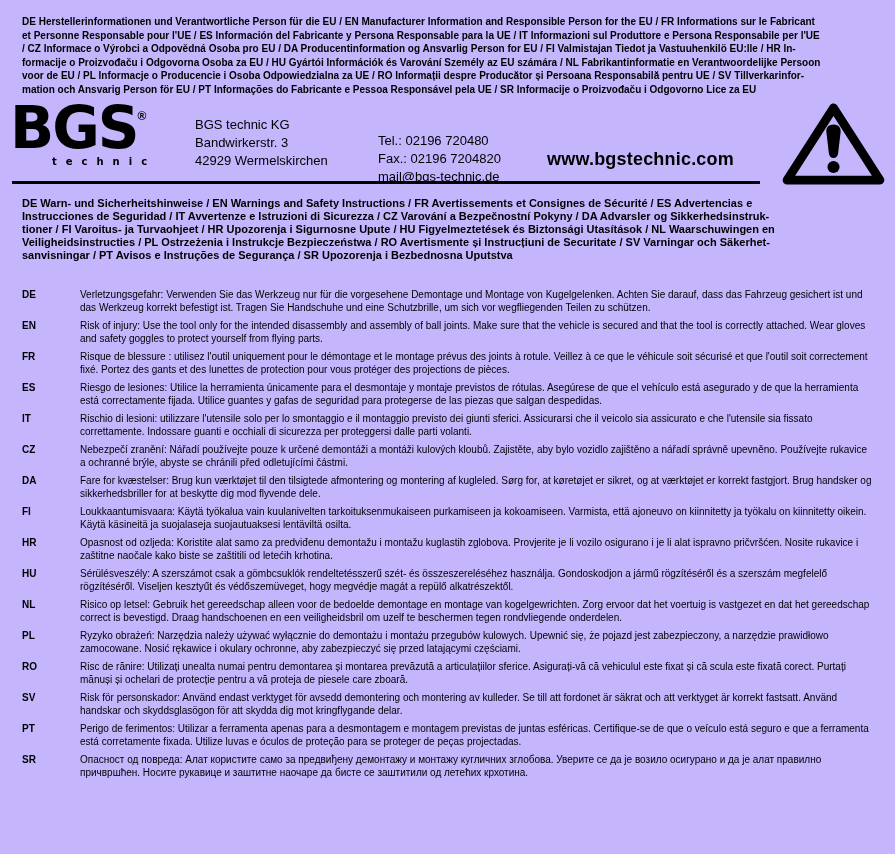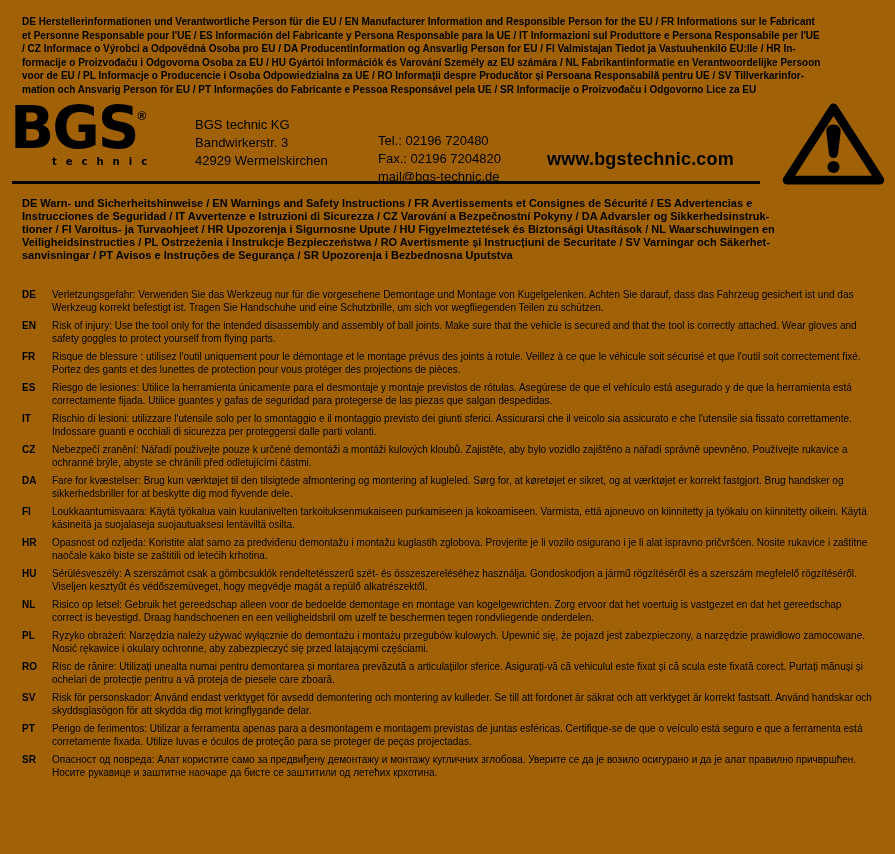--- a/index.html
+++ b/index.html
@@ -1,17 +1,17 @@
 <!DOCTYPE html>
 <html><head>
 <meta charset="utf-8">
 <style>
   html,body{margin:0;padding:0;background:#ffffff;}
   .page{
-    position:relative;width:895px;height:854px;background:#a16207;color:#000;
+    position:relative;width:895px;height:854px;background:#c4b5fd;color:#000;
     font-family:"Liberation Sans", sans-serif;overflow:hidden;
   }
   
   .top-header{position:absolute;left:22px;top:15px;width:860px;
     font-weight:bold;font-size:10px;line-height:13.5px;}
   .top-header .hline{white-space:nowrap;}
   
   .brand-row{position:absolute;left:0;top:95px;width:895px;height:100px;}
   .logo{position:absolute;left:10px;top:4px;width:175px;line-height:1;}
   .logo-main{font-family:"DejaVu Sans", sans-serif;font-weight:bold;
@@ -23,21 +23,21 @@
   .contact-col{position:absolute;left:378px;top:21px;font-size:13px;line-height:18px;margin-top:16px;}
   .website{position:absolute;left:547px;top:54px;font-size:18px;font-weight:bold;letter-spacing:0.2px;}
   .brand-rule{position:absolute;left:12px;top:86px;width:748px;height:3px;background:#000;}
   .tri{position:absolute;left:779px;top:6px;}
   
   .section-heading{position:absolute;left:22px;top:197px;width:860px;
     font-weight:bold;font-size:11px;line-height:13px;}
   .section-heading .hline{white-space:nowrap;}
   
   .warnings{position:absolute;left:22px;top:288px;width:851px;}
-  .warning-row{display:flex;margin-bottom:5px;}
+  .warning-row{display:flex;margin-bottom:5px;gap:28px;}
   .warning-code{flex:0 0 30px;font-weight:bold;font-size:10px;line-height:13px;}
   .warning-text{flex:1;font-size:10px;line-height:13px;}
 </style>
 </head>
 <body>
 
 <div class="page">
 
   <div class="top-header">
 

